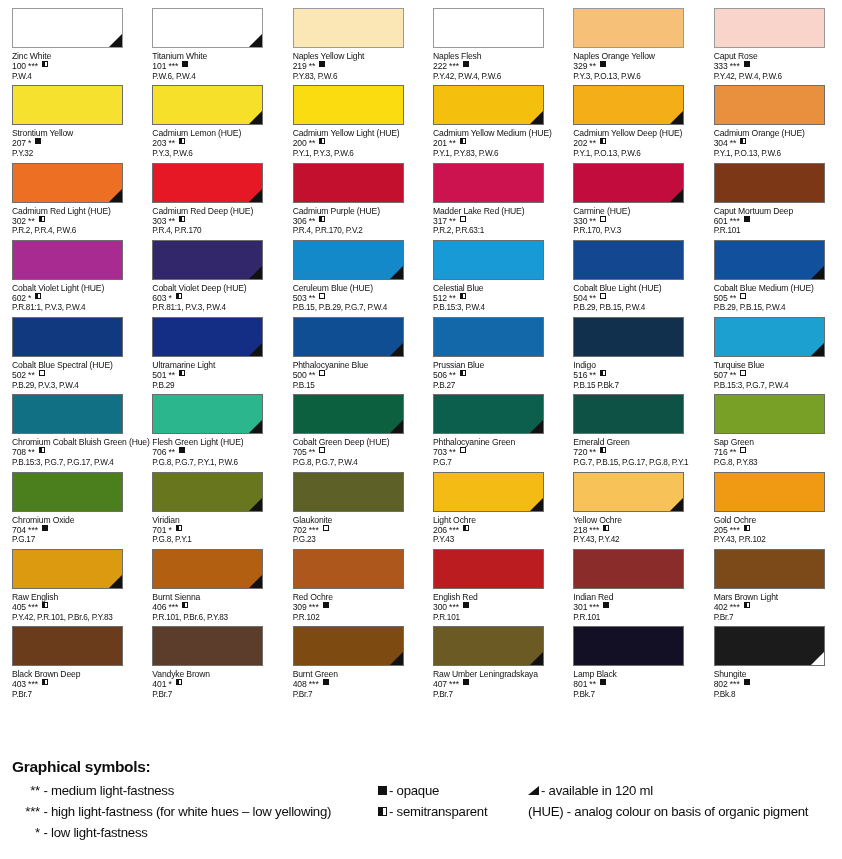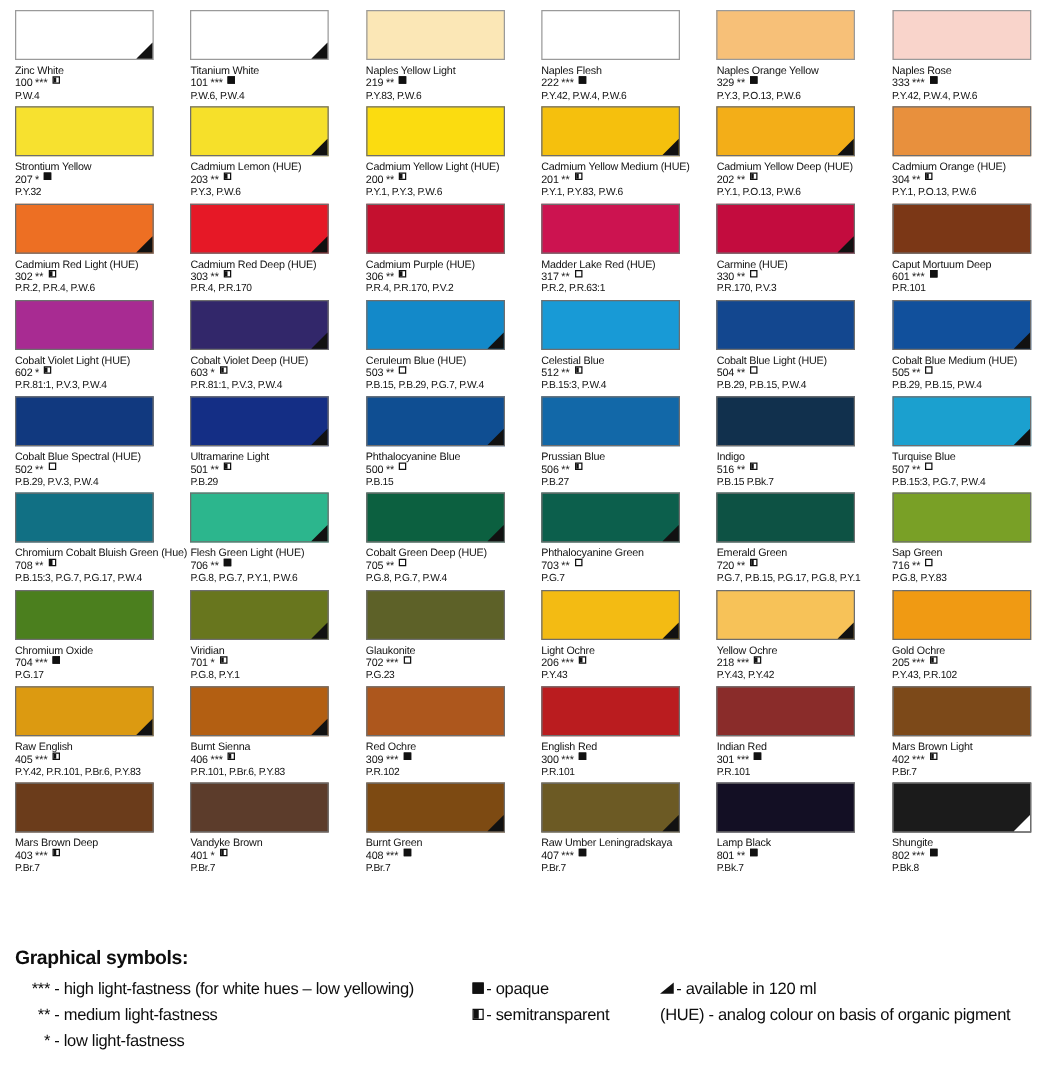--- a/index.html
+++ b/index.html
@@ -206,21 +206,21 @@
             <span>329</span>
             <span class="stars">**</span>
             <span class="op opaque"></span>
           </div>
           <div class="pig">P.Y.3, P.O.13, P.W.6</div>
         </div>
       </div>
       <div class="cell">
         <div class="swatch lightbg" style="background: rgb(249, 212, 203);"></div>
         <div class="meta">
-          <div class="cname">Naples Rose</div>
+          <div class="cname">Caput Rose</div>
           <div class="crow">
             <span>333</span>
             <span class="stars">***</span>
             <span class="op opaque"></span>
           </div>
           <div class="pig">P.Y.42, P.W.4, P.W.6</div>
         </div>
       </div>
       <div class="cell">
         <div class="swatch" style="background: rgb(247, 225, 47);"></div>
@@ -762,21 +762,21 @@
             <span>402</span>
             <span class="stars">***</span>
             <span class="op semi"></span>
           </div>
           <div class="pig">P.Br.7</div>
         </div>
       </div>
       <div class="cell">
         <div class="swatch" style="background: rgb(107, 60, 27);"></div>
         <div class="meta">
-          <div class="cname">Mars Brown Deep</div>
+          <div class="cname">Black Brown Deep</div>
           <div class="crow">
             <span>403</span>
             <span class="stars">***</span>
             <span class="op semi"></span>
           </div>
           <div class="pig">P.Br.7</div>
         </div>
       </div>
       <div class="cell">
         <div class="swatch" style="background: rgb(92, 60, 43);"></div>
@@ -843,22 +843,22 @@
           </div>
           <div class="pig">P.Bk.8</div>
         </div>
       </div>
     </div>
 
   <div id="legend">
     <div class="legend-title">Graphical symbols:</div>
 
     <div class="lf-list">
+        <div class="lf-line"><span class="st">**</span> <span>- medium light-fastness</span></div>
         <div class="lf-line"><span class="st">***</span> <span>- high light-fastness (for white hues – low yellowing)</span></div>
-        <div class="lf-line"><span class="st">**</span> <span>- medium light-fastness</span></div>
         <div class="lf-line"><span class="st">*</span> <span>- low light-fastness</span></div>
       </div>
     <div class="col-b">
         <div class="lg-line">
           <span class="lg-sym opaque"></span>
           <span>- opaque</span>
         </div>
         <div class="lg-line">
           <span class="lg-sym semi"></span>
           <span>- semitransparent</span>

